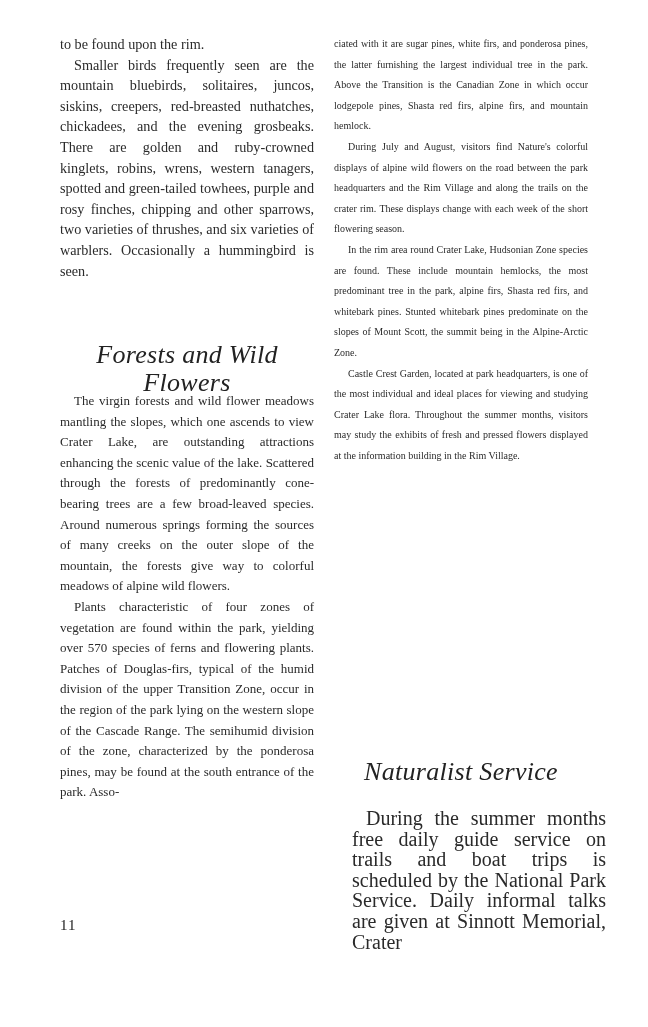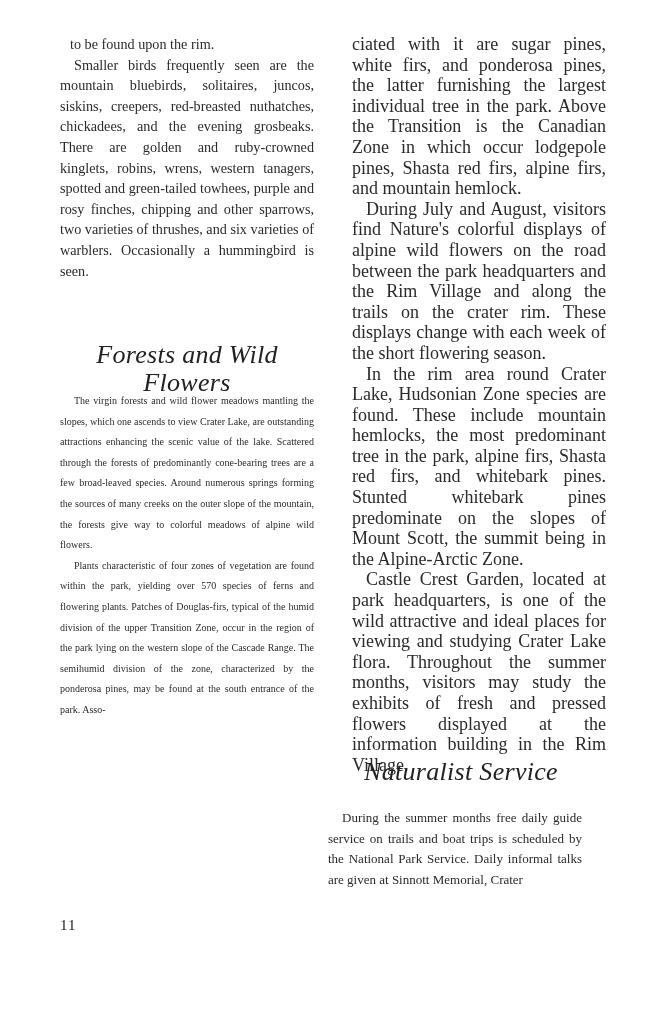--- a/index.html
+++ b/index.html
@@ -7,51 +7,51 @@
     width:648px; height:1027px; background:#ffffff; position:relative; overflow:hidden;
     font-family: "Liberation Serif", "DejaVu Serif", serif; color:#2a2a2a;
   }
   .heading {
     font-style:italic; font-size:26px; line-height:28px; text-align:center;
     color:#222; margin:0; font-weight:normal; letter-spacing:0.3px;
   }
   .h-left { position:absolute; left:60px; top:341px; width:254px; }
   .h-right { position:absolute; left:334px; top:758px; width:254px; }
   .page-num { position:absolute; left:60px; top:917px; font-size:15px; color:#222; letter-spacing:1px; }
-  .right-tail { position:absolute; left:328px; top:808px; width:254px; font-size:13px; line-height:20.6px; }
+  .right-tail { position:absolute; left:352px; top:808px; width:254px; font-size:20px; line-height:20.6px; }
   .right-tail p { margin:0; text-align:justify; text-indent:14px; }
-  .left-tail { position:absolute; left:60px; top:391px; width:254px; font-size:10px; line-height:20.6px; }
+  .left-tail { position:absolute; left:60px; top:391px; width:254px; font-size:13px; line-height:20.6px; }
   .left-tail p { margin:0; text-align:justify; text-indent:14px; }
-  .right-top { position:absolute; left:352px; top:34px; width:254px; font-size:18px; line-height:20.6px; }
+  .right-top { position:absolute; left:334px; top:34px; width:254px; font-size:10px; line-height:20.6px; }
   .right-top p { margin:0; text-align:justify; text-indent:14px; }
   .right-top p.noindent { text-indent:0; }
   .left-top { position:absolute; left:60px; top:34px; width:254px; font-size:14.2px; line-height:20.6px; }
   .left-top p { margin:0; text-align:justify; text-indent:14px; }
-  .left-top p.noindent { text-indent:0;margin-left:10px; }
+  .left-top p.noindent { text-indent:0; }
 </style>
 </head>
 <body>
 
 <div class="left-top">
   <p class="noindent">to be found upon the rim.</p>
   <p>Smaller birds frequently seen are the mountain bluebirds, solitaires, juncos, siskins, creepers, red-breasted nuthatches, chickadees, and the evening grosbeaks. There are golden and ruby-crowned kinglets, robins, wrens, western tanagers, spotted and green-tailed towhees, purple and rosy finches, chipping and other sparrows, two varieties of thrushes, and six varieties of warblers. Occasionally a hummingbird is seen.</p>
 </div>
 
 <h2 class="heading h-left">Forests and Wild Flowers</h2>
 
 <div class="left-tail">
   <p>The virgin forests and wild flower meadows mantling the slopes, which one ascends to view Crater Lake, are outstanding attractions enhancing the scenic value of the lake. Scattered through the forests of predominantly cone-bearing trees are a few broad-leaved species. Around numerous springs forming the sources of many creeks on the outer slope of the mountain, the forests give way to colorful meadows of alpine wild flowers.</p>
   <p>Plants characteristic of four zones of vegetation are found within the park, yielding over 570 species of ferns and flowering plants. Patches of Douglas-firs, typical of the humid division of the upper Transition Zone, occur in the region of the park lying on the western slope of the Cascade Range. The semihumid division of the zone, characterized by the ponderosa pines, may be found at the south entrance of the park. Asso-</p>
 </div>
 
 <div class="right-top">
   <p class="noindent">ciated with it are sugar pines, white firs, and ponderosa pines, the latter furnishing the largest individual tree in the park. Above the Transition is the Canadian Zone in which occur lodgepole pines, Shasta red firs, alpine firs, and mountain hemlock.</p>
   <p>During July and August, visitors find Nature's colorful displays of alpine wild flowers on the road between the park headquarters and the Rim Village and along the trails on the crater rim. These displays change with each week of the short flowering season.</p>
   <p>In the rim area round Crater Lake, Hudsonian Zone species are found. These include mountain hemlocks, the most predominant tree in the park, alpine firs, Shasta red firs, and whitebark pines. Stunted whitebark pines predominate on the slopes of Mount Scott, the summit being in the Alpine-Arctic Zone.</p>
-  <p>Castle Crest Garden, located at park headquarters, is one of the wild attractive and ideal places for viewing and studying Crater Lake flora. Throughout the summer months, visitors may study the exhibits of fresh and pressed flowers displayed at the information building in the Rim Village.</p>
+  <p>Castle Crest Garden, located at park headquarters, is one of the most individual and ideal places for viewing and studying Crater Lake flora. Throughout the summer months, visitors may study the exhibits of fresh and pressed flowers displayed at the information building in the Rim Village.</p>
 </div>
 
 <h2 class="heading h-right">Naturalist Service</h2>
 
 <div class="right-tail">
   <p>During the summer months free daily guide service on trails and boat trips is scheduled by the National Park Service. Daily informal talks are given at Sinnott Memorial, Crater</p>
 </div>
 
 <div class="page-num">11</div>
 

